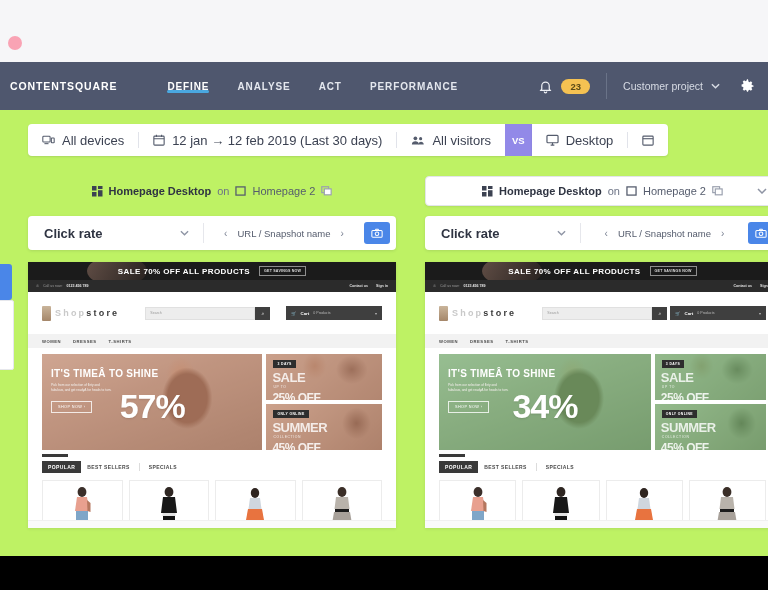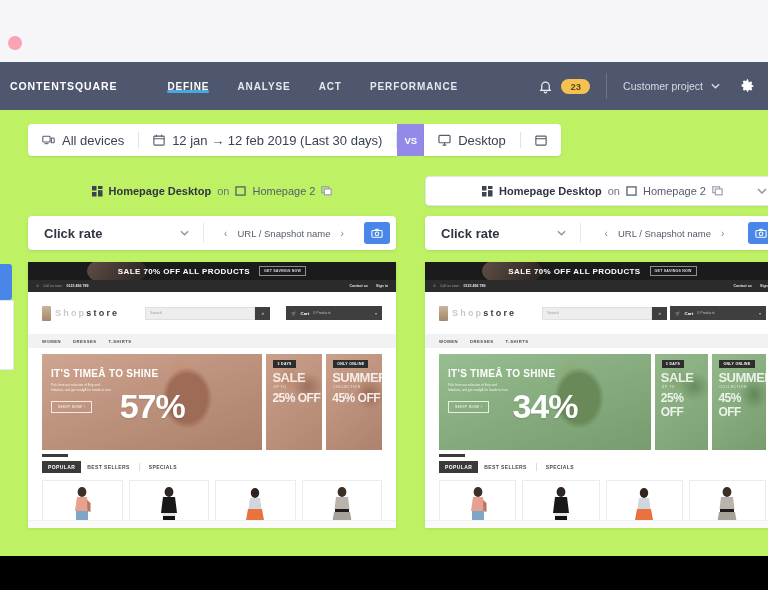--- a/index.html
+++ b/index.html
@@ -110,21 +110,21 @@
             display:flex; align-items:center; padding:0 5px; font-size:4.4px; gap:4px; }
   .m-cart .pc { color:#b9b9b9; font-size:3.6px; }
   .m-cart .cc { margin-left:auto; color:#b9b9b9; font-size:4px; }
 
   .m-nav { height:14px; background:#f2f2f2; display:flex; align-items:center; padding-left:14px;
            gap:12px; font-size:4.2px; letter-spacing:.5px; color:#4a4a4a; font-weight:bold; }
 
   
   .m-hero { position:relative; height:96px; margin:6px 14px 0 14px; display:flex; gap:4px; }
   .hero-main { position:relative; flex:1; overflow:hidden; background:#b9a394; }
-  .hero-side { width:34%; display:flex; gap:4px;border-radius:8px; }
+  .hero-side { width:34%; display:flex; flex-direction:column; gap:4px;border-radius:8px; }
   .hero-s1, .hero-s2 { position:relative; flex:1; overflow:hidden; background:#bfa696; }
 
   .ph-girl  { position:absolute; inset:0; }
   .hero-main .ph-girl { background:
       radial-gradient(36px 44px at 66% 46%, #6d5347 0%, #6d5347 55%, rgba(109,83,71,0) 70%),
       radial-gradient(20px 26px at 63% 22%, #c4a089 0%, rgba(196,160,137,0) 72%),
       linear-gradient(160deg,#d9d2cc 0%,#b8aca4 40%,#8d8279 100%); }
   .hero-s1 .ph-girl { background:
       radial-gradient(22px 20px at 74% 34%, #6a5a52 0%, rgba(106,90,82,0) 72%),
       radial-gradient(16px 18px at 42% 26%, #a98e7c 0%, rgba(169,142,124,0) 75%),
@@ -249,20 +249,31 @@
       <div class="fchip">
         <span class="icn">
           <svg width="12" height="12" viewBox="0 0 14 14" fill="none" stroke="#555c6d" stroke-width="1.3">
             <rect x="1" y="2.5" width="12" height="10.5" rx="1"></rect>
               <path d="M1 5.5h12M4 1v2.5M10 1v2.5"></path>
           </svg>
         </span>
         <span>12 jan → 12 feb 2019 (Last 30 days)</span>
       </div>
       <div class="fdiv"></div>
+      <div class="fchip">
+        <span class="icn">
+          <svg width="14" height="11" viewBox="0 0 16 11" fill="#555c6d">
+            <circle cx="5" cy="3" r="2.1"></circle>
+              <circle cx="11" cy="3.4" r="1.8"></circle>
+            <path d="M1 10c0-2.2 1.8-3.6 4-3.6S9 7.8 9 10z"></path>
+              <path d="M8.4 10c.1-1.8 1.4-3 3.1-3 1.6 0 2.9 1 3.1 3z"></path>
+          </svg>
+        </span>
+        <span>All visitors</span>
+      </div>
     </div>
 
     <div class="vs">VS</div>
 
     <div class="fseg right">
       <div class="fchip">
         <span class="icn">
           <svg width="13" height="12" viewBox="0 0 14 13" fill="none" stroke="#555c6d" stroke-width="1.3">
             <rect x="1" y="1.5" width="12" height="8" rx="1"></rect>
               <path d="M5 12h4M7 9.5V12"></path>

